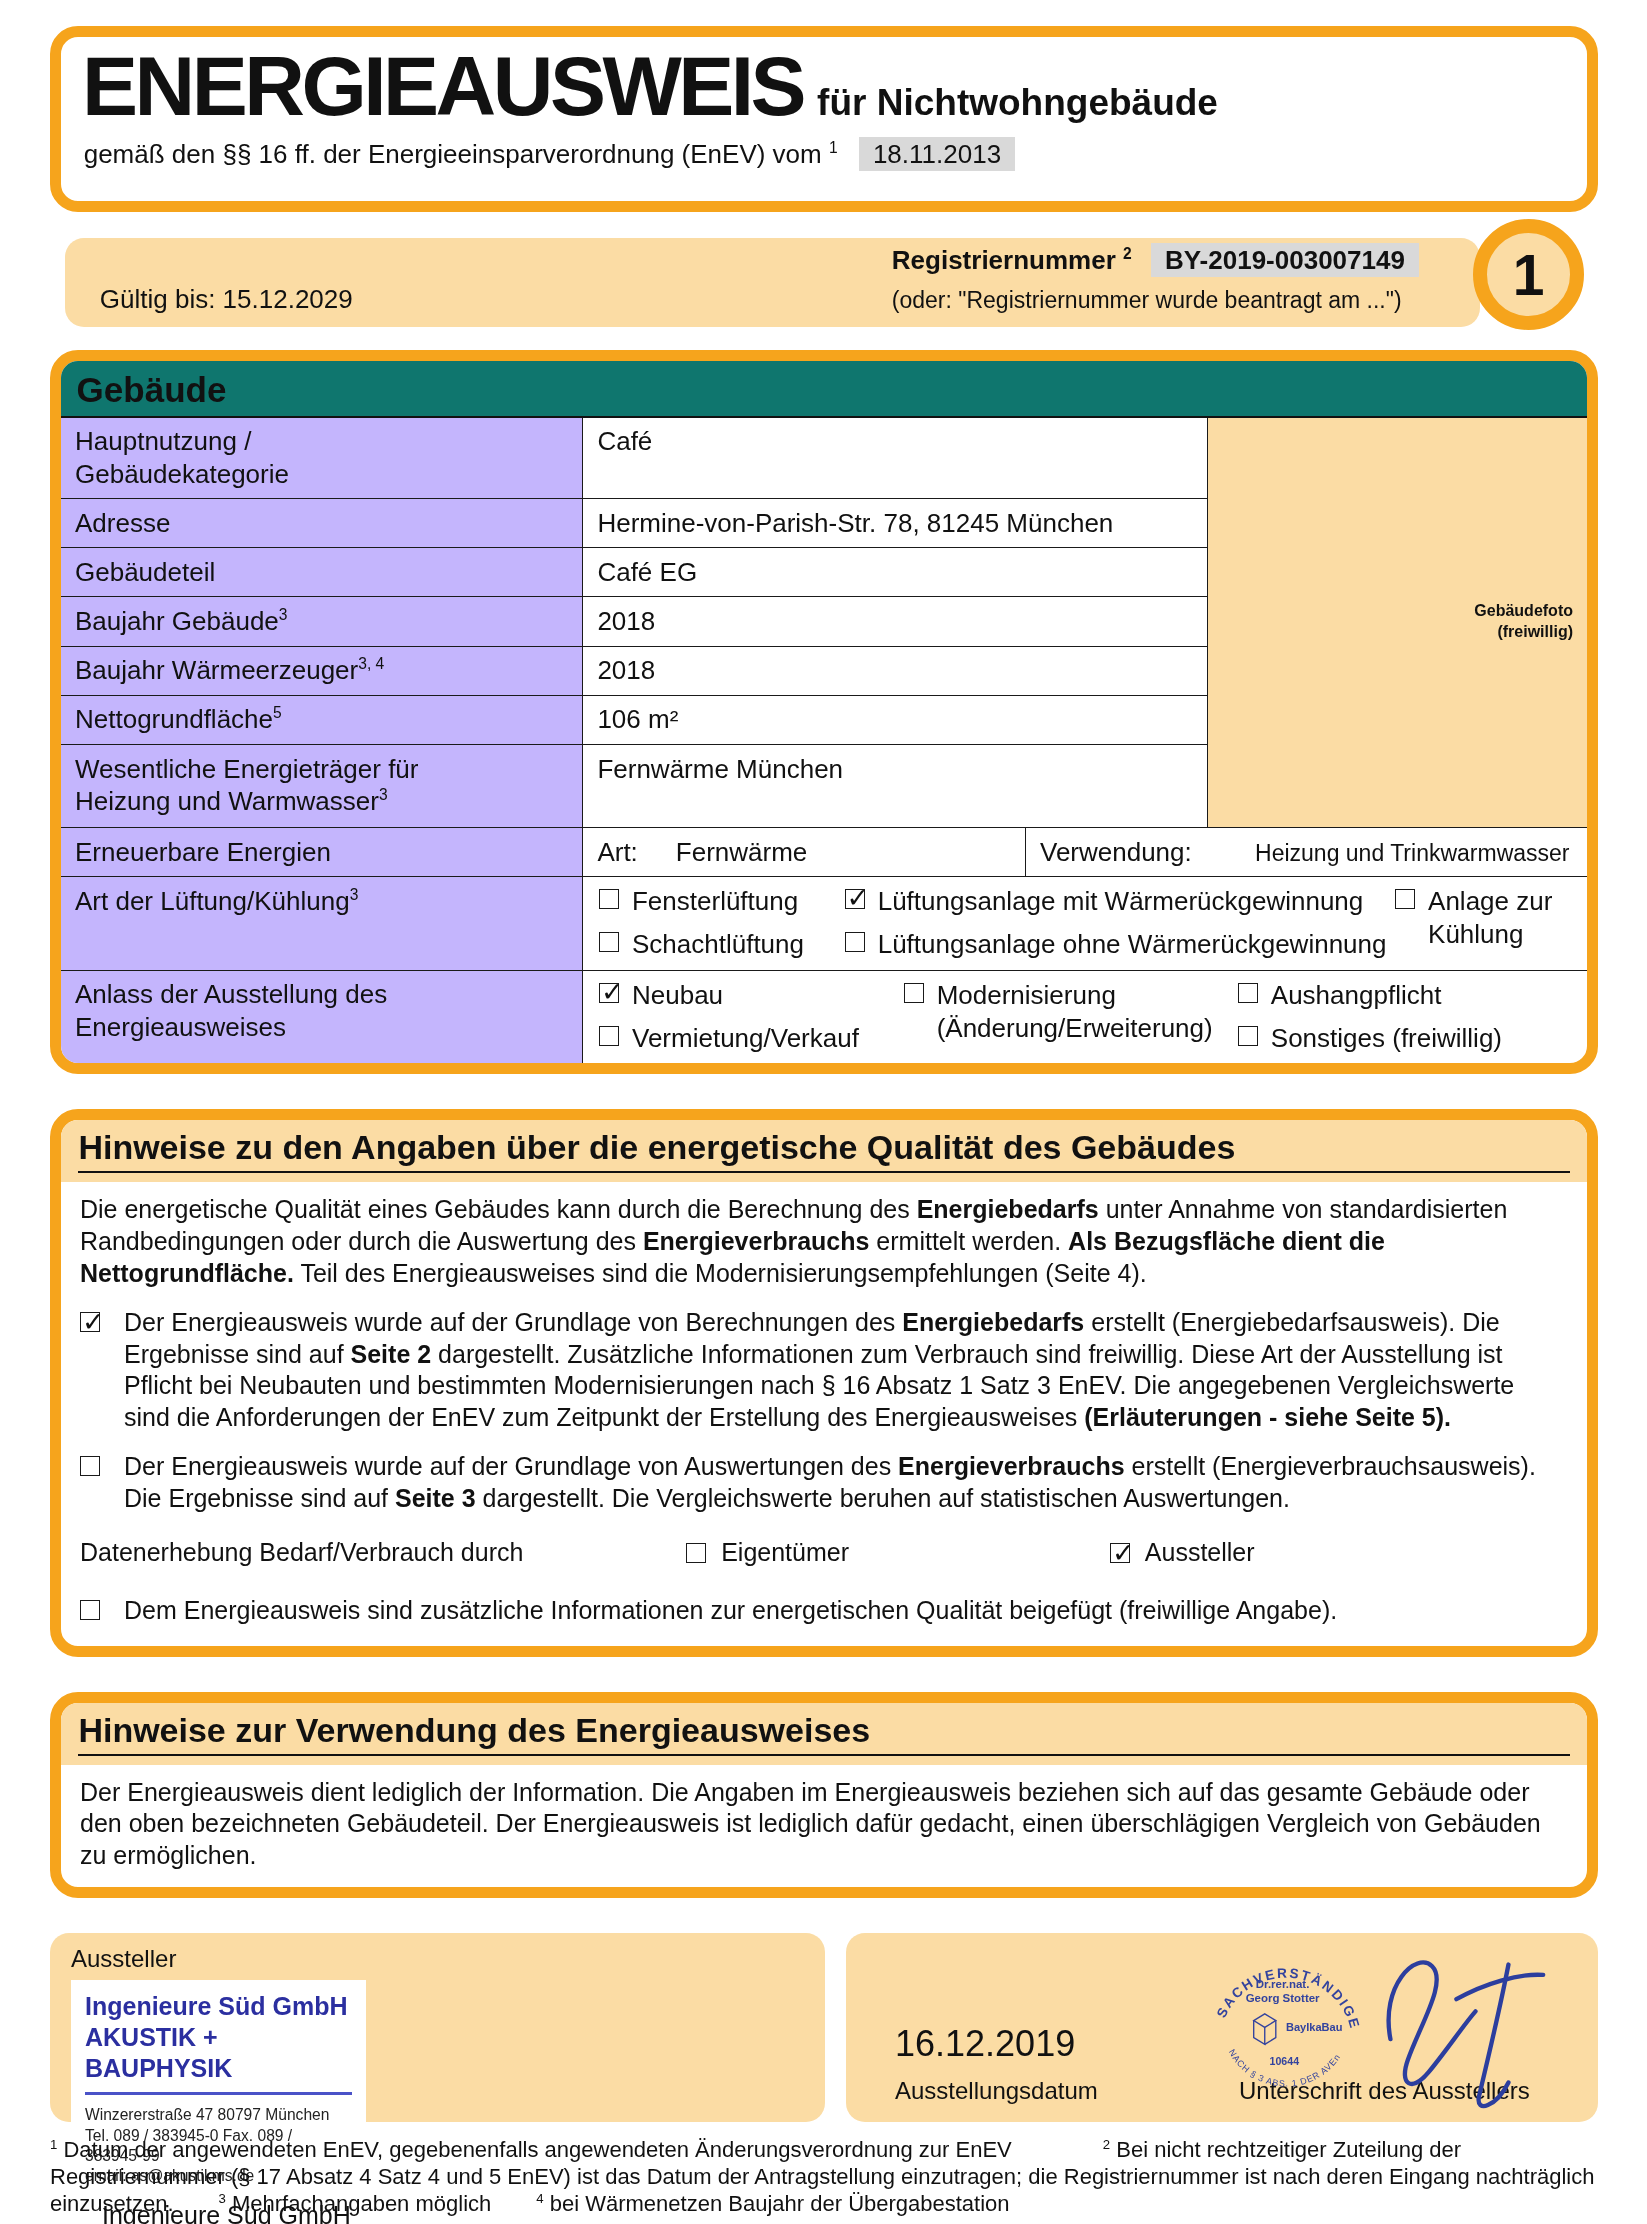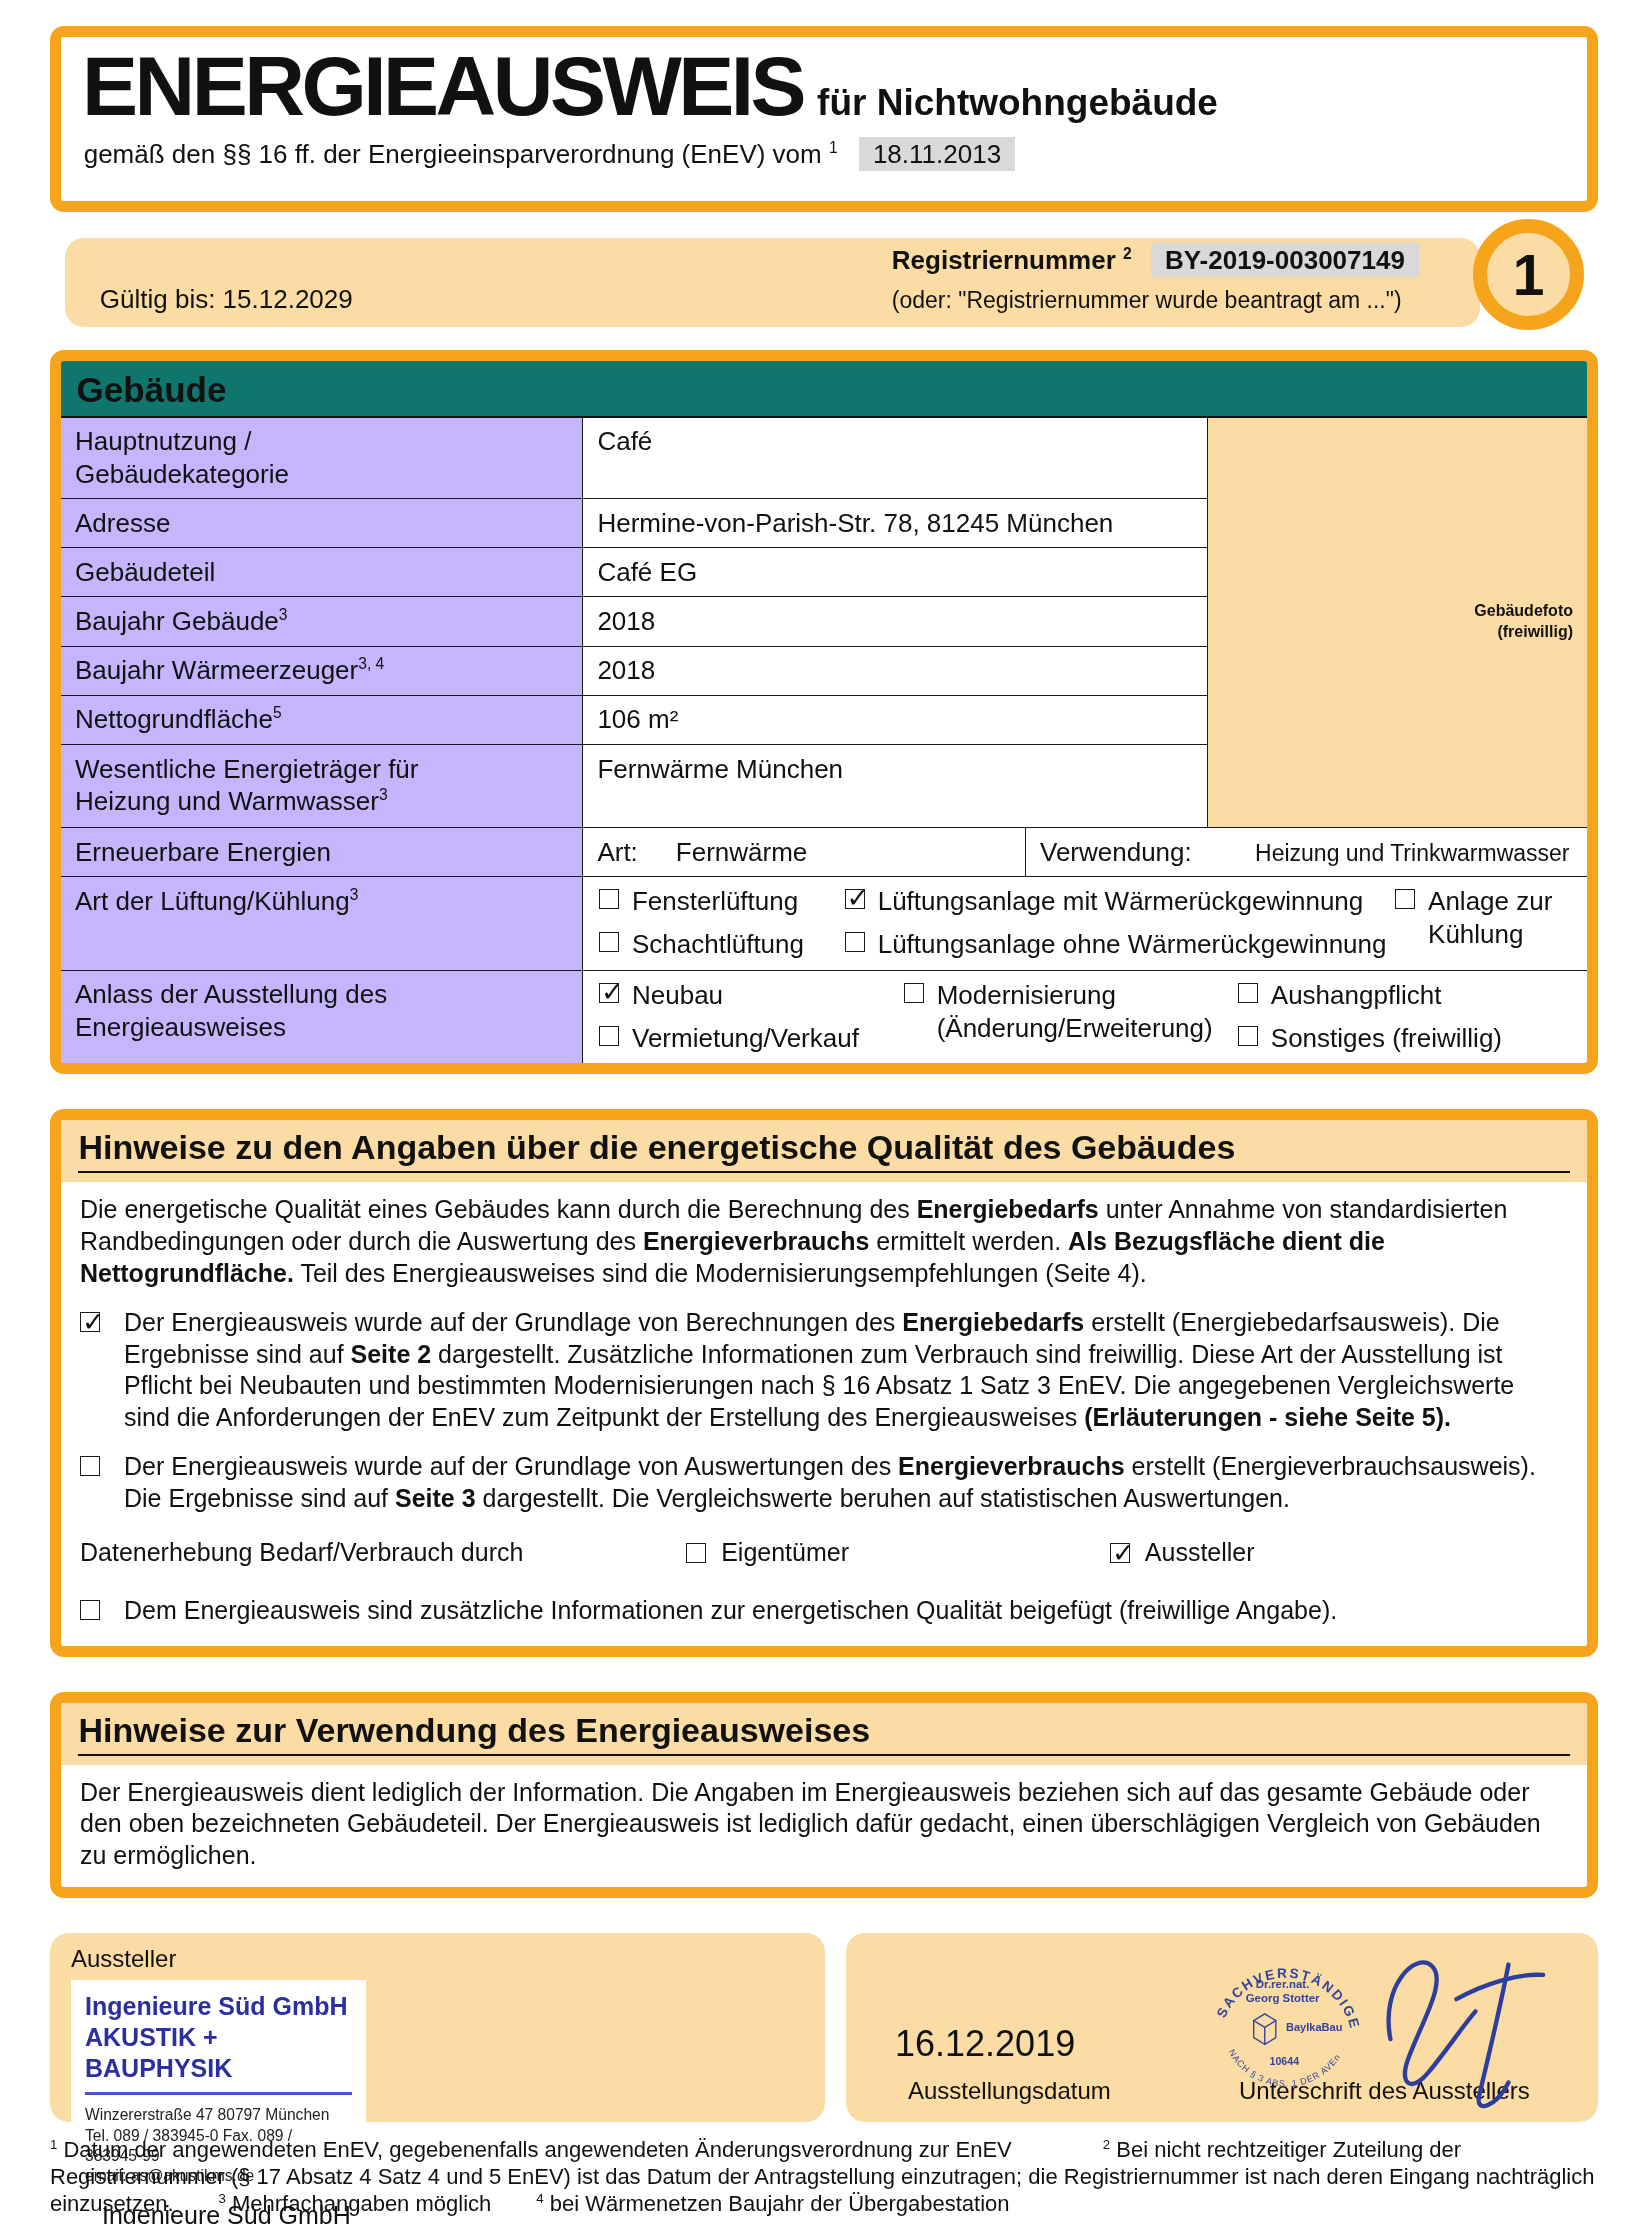--- a/index.html
+++ b/index.html
@@ -1,19 +1,19 @@
 <!DOCTYPE html>
 <html style="font-size:14px"><head>
 <meta charset="utf-8">
 <style>
   * { margin:0; padding:0; box-sizing:border-box; }
   html,body { background:#fff; }
   body { font-family:"Liberation Sans","DejaVu Sans",sans-serif; color:#111; }
   .page { position:relative; width:1648px; height:2225px; padding:26px 50px 0; overflow:hidden; background:#fff; }
-  .obox { border:11.3px solid #F6A41C; border-radius:14px; background:#fff; }
+  .obox { border:11.3px solid #F6A41C; border-radius:28px; background:#fff; }
   sup { font-size:0.6em; vertical-align:super; line-height:0; }
   .pre { white-space:pre-line; }
   .gray { background:#D9D9D9; padding:1.7px 14px; }
 
   
   .hbox { height:186px; padding:5.2px 15.6px 0 21px; }
   .h-row { display:flex; align-items:baseline; }
   .h-title { font-size:84px; font-weight:bold; letter-spacing:-3.5px; line-height:1.05; }
   .h-sub { font-size:37px; font-weight:bold; margin-left:14px; white-space:nowrap; }
   .law-line { font-size:26px; margin-top:8.7px; padding-left:1.7px; }
@@ -70,21 +70,21 @@
   .issuer-box { width:775px; height:189px; background:#FBDCA4; border-radius:19px; padding:12px 21px; }
   .iss-label { font-size:24px; }
   .iss-flex { display:flex; margin-top:7px;flex-direction:column; }
   .logo-card { width:295px; background:#fff; padding:10.4px 14px 8.7px; }
   .logo-l1,.logo-l2 { color:#2B2FA0; font-weight:bold; font-size:25px; line-height:1.25; }
   .logo-rule { height:3.5px; background:#4a52c8; margin:7px 0 10.4px; }
   .logo-small { font-size:15.6px; line-height:1.3; color:#222; }
   .iss-addr { margin-left:31px; font-size:25px; line-height:1.28; padding-top:3.5px; }
   .sign-box { flex:1; height:189px; background:#FBDCA4; border-radius:19px; position:relative; }
   .date { position:absolute; left:49px; bottom:57px; font-size:36px; }
-  .date-label { position:absolute; left:62px; bottom:17.4px; font-size:24px; }
+  .date-label { position:absolute; left:49px; bottom:17.4px; font-size:24px; }
   .sig-label { position:absolute; left:393px; bottom:17.4px; font-size:24px; }
   .stamp { position:absolute; left:355px; top:5.2px; }
   .sig { position:absolute; left:513px; top:1.7px; }
 
   
   .fns { margin-top:14.8px; font-size:22px; line-height:1.22; }
   .fn-gap { display:inline-block; width:91px; }
   .fn-gap-s { display:inline-block; width:45px; }
 </style>
 </head>

